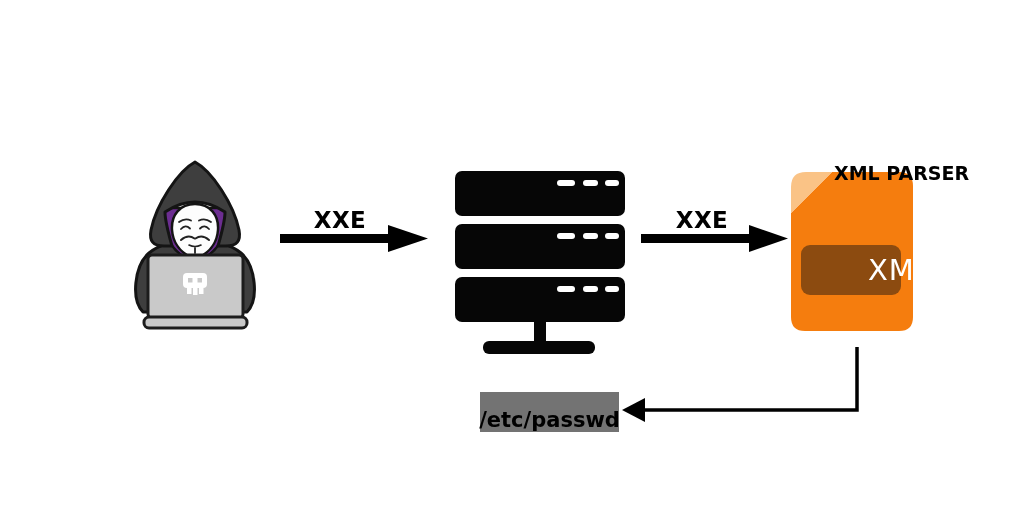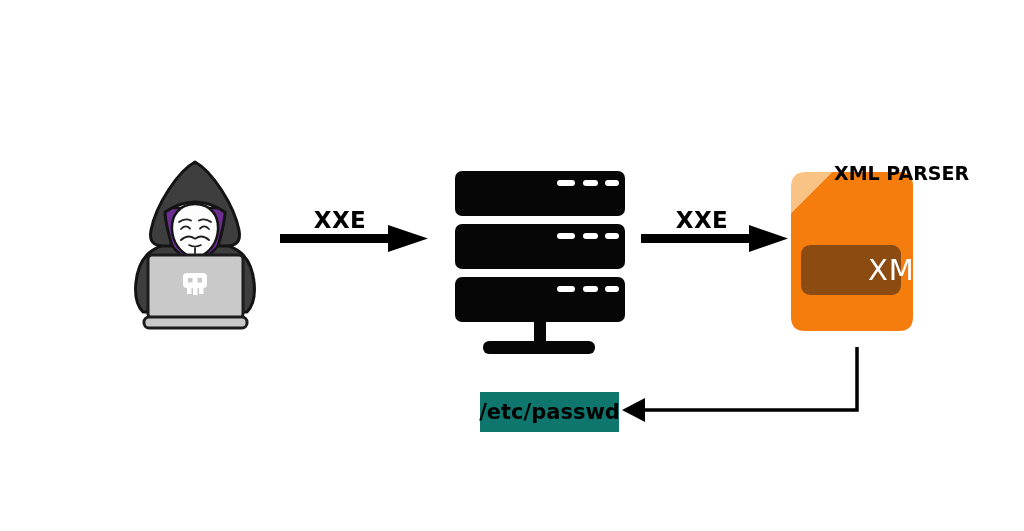--- a/index.html
+++ b/index.html
@@ -145,17 +145,17 @@
     </g>
     <g>
       <polyline points="857,347 857,410 645,410" fill="none" stroke="#000000" stroke-width="3.5"></polyline>
       <polygon points="622,410 645,398 645,422" fill="#000000"></polygon>
     </g>
   </svg>
 
   <div class="label edge-label" style="left:295px; top:209px; width:90px;">XXE</div>
   <div class="label edge-label" style="left:657px; top:209px; width:90px;">XXE</div>
 
-  <div class="passwd-box" style="background: #0f766e;">
+  <div class="passwd-box" style="background: #737373; align-items: flex-end;">
     <span>/etc/passwd</span>
   </div>
 
 </div>
 
 </body></html>

